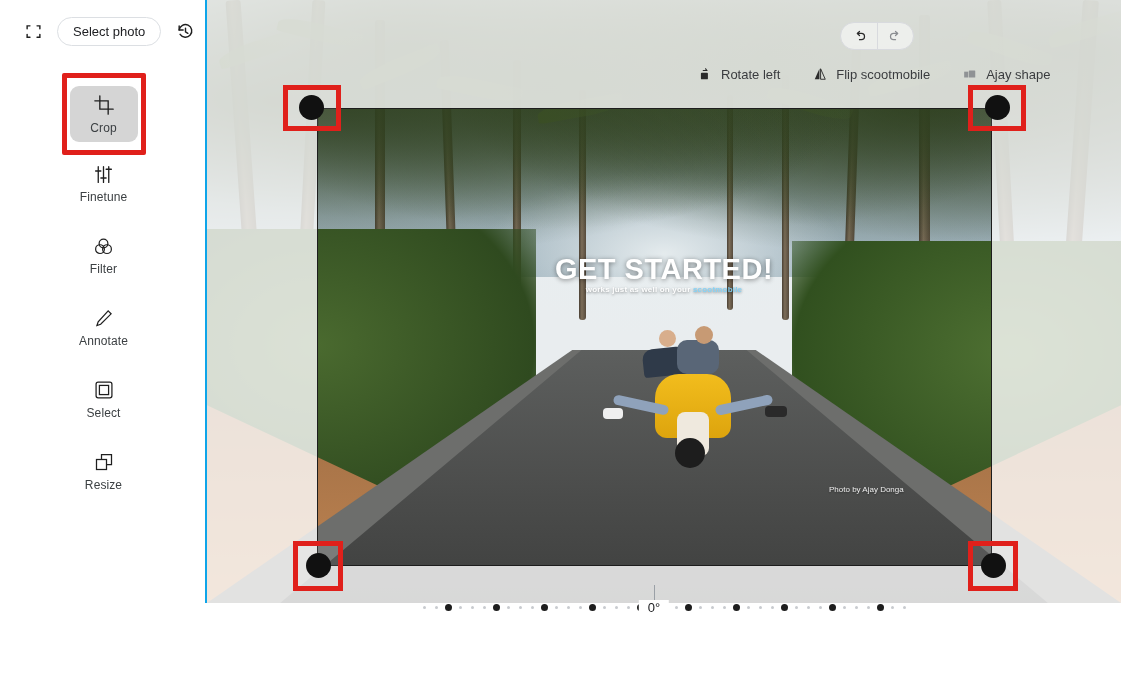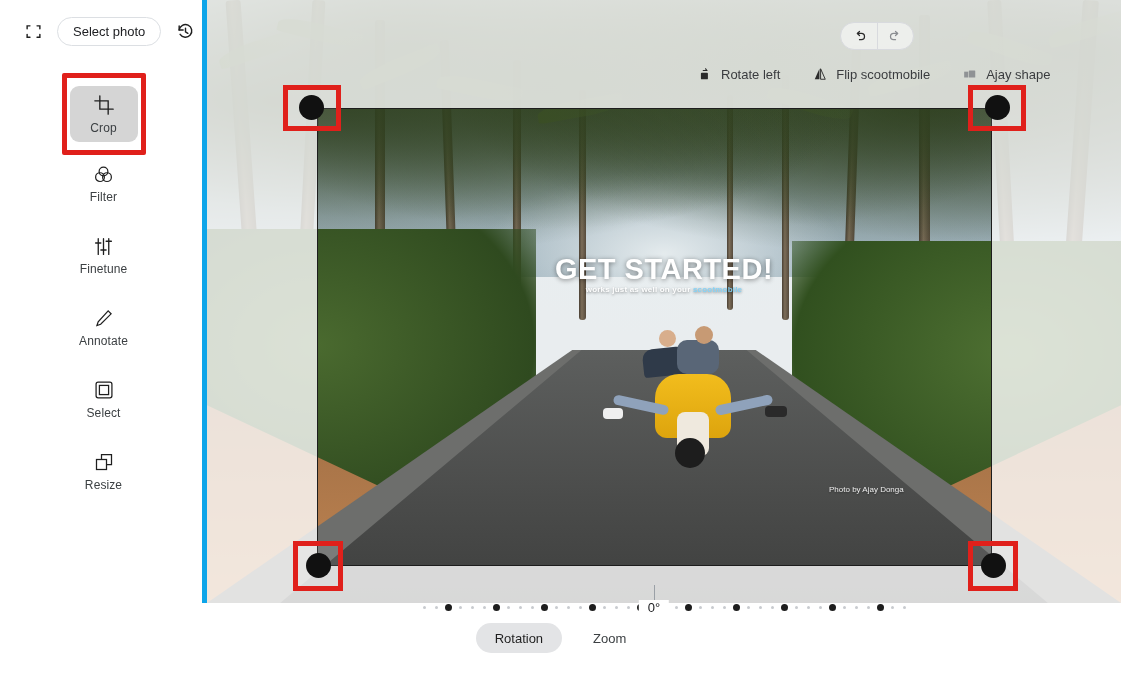--- a/index.html
+++ b/index.html
@@ -13,21 +13,21 @@
     position: relative;
     width: 1121px; height: 673px;
     background: #ffffff;
   }
 
   
   .left-panel {
     position: absolute; left: 0; top: 0;
     width: 207px; height: 603px;
     background: #ffffff;
-    border-right: 5px solid #0ea5e9;
+    border-right: 2px solid #0ea5e9;
   }
   .left-header {
     position: absolute; left: 0; top: 0;
     width: 207px; height: 62px;
     display: flex; align-items: center; gap: 11px;
     padding-left: 20px;
   }
   .icon-btn {
     width: 26px; height: 26px;
     display: flex; align-items: center; justify-content: center;
@@ -383,37 +383,37 @@
           <svg width="20" height="20" viewBox="0 0 24 24" fill="none" stroke="#1f1f1f" stroke-width="1.6" stroke-linecap="round">
             <path d="M7 1v16h16"></path>
               <path d="M1 7h16v16"></path>
           </svg>
         </div>
         <div class="tool-label">Crop</div>
       </div>
 
       <div class="tool">
         <div class="tool-icon">
+          <svg width="21" height="21" viewBox="0 0 24 24" fill="none" stroke="#1f1f1f" stroke-width="1.5" stroke-linecap="round">
+            <path d="M6 3v18M12 3v18M18 3v18"></path>
+            <path d="M3 8h6M9 16h6M15 6h6"></path>
+          </svg>
+        </div>
+        <div class="tool-label">Finetune</div>
+      </div>
+
+      <div class="tool">
+        <div class="tool-icon">
           <svg width="21" height="21" viewBox="0 0 24 24" fill="none" stroke="#1f1f1f" stroke-width="1.4">
             <circle cx="12" cy="8.5" r="5"></circle>
               <circle cx="8" cy="15" r="5"></circle>
               <circle cx="16" cy="15" r="5"></circle>
           </svg>
         </div>
         <div class="tool-label">Filter</div>
-      </div>
-
-      <div class="tool">
-        <div class="tool-icon">
-          <svg width="21" height="21" viewBox="0 0 24 24" fill="none" stroke="#1f1f1f" stroke-width="1.5" stroke-linecap="round">
-            <path d="M6 3v18M12 3v18M18 3v18"></path>
-            <path d="M3 8h6M9 16h6M15 6h6"></path>
-          </svg>
-        </div>
-        <div class="tool-label">Finetune</div>
       </div>
 
       <div class="tool">
         <div class="tool-icon">
           <svg width="20" height="20" viewBox="0 0 24 24" fill="none" stroke="#1f1f1f" stroke-width="1.5" stroke-linecap="round">
             <path d="M17 3.5l3.5 3.5L8 19.5 3.5 21 5 16.5z"></path>
           </svg>
         </div>
         <div class="tool-label">Annotate</div>
       </div>
@@ -695,22 +695,14 @@
         <span class="tk">
           <i></i>
         </span>
         <span class="tk">
           <i></i>
         </span>
       </div>
     <div class="rot-value">0°</div>
   </div>
 
-  <div class="bottom-bar">
-    <div class="tab active">
-      <span>Rotation</span>
-    </div>
-    <div class="tab">
-      <span>Zoom</span>
-    </div>
-  </div>
 
 </div>
 
 </body></html>

